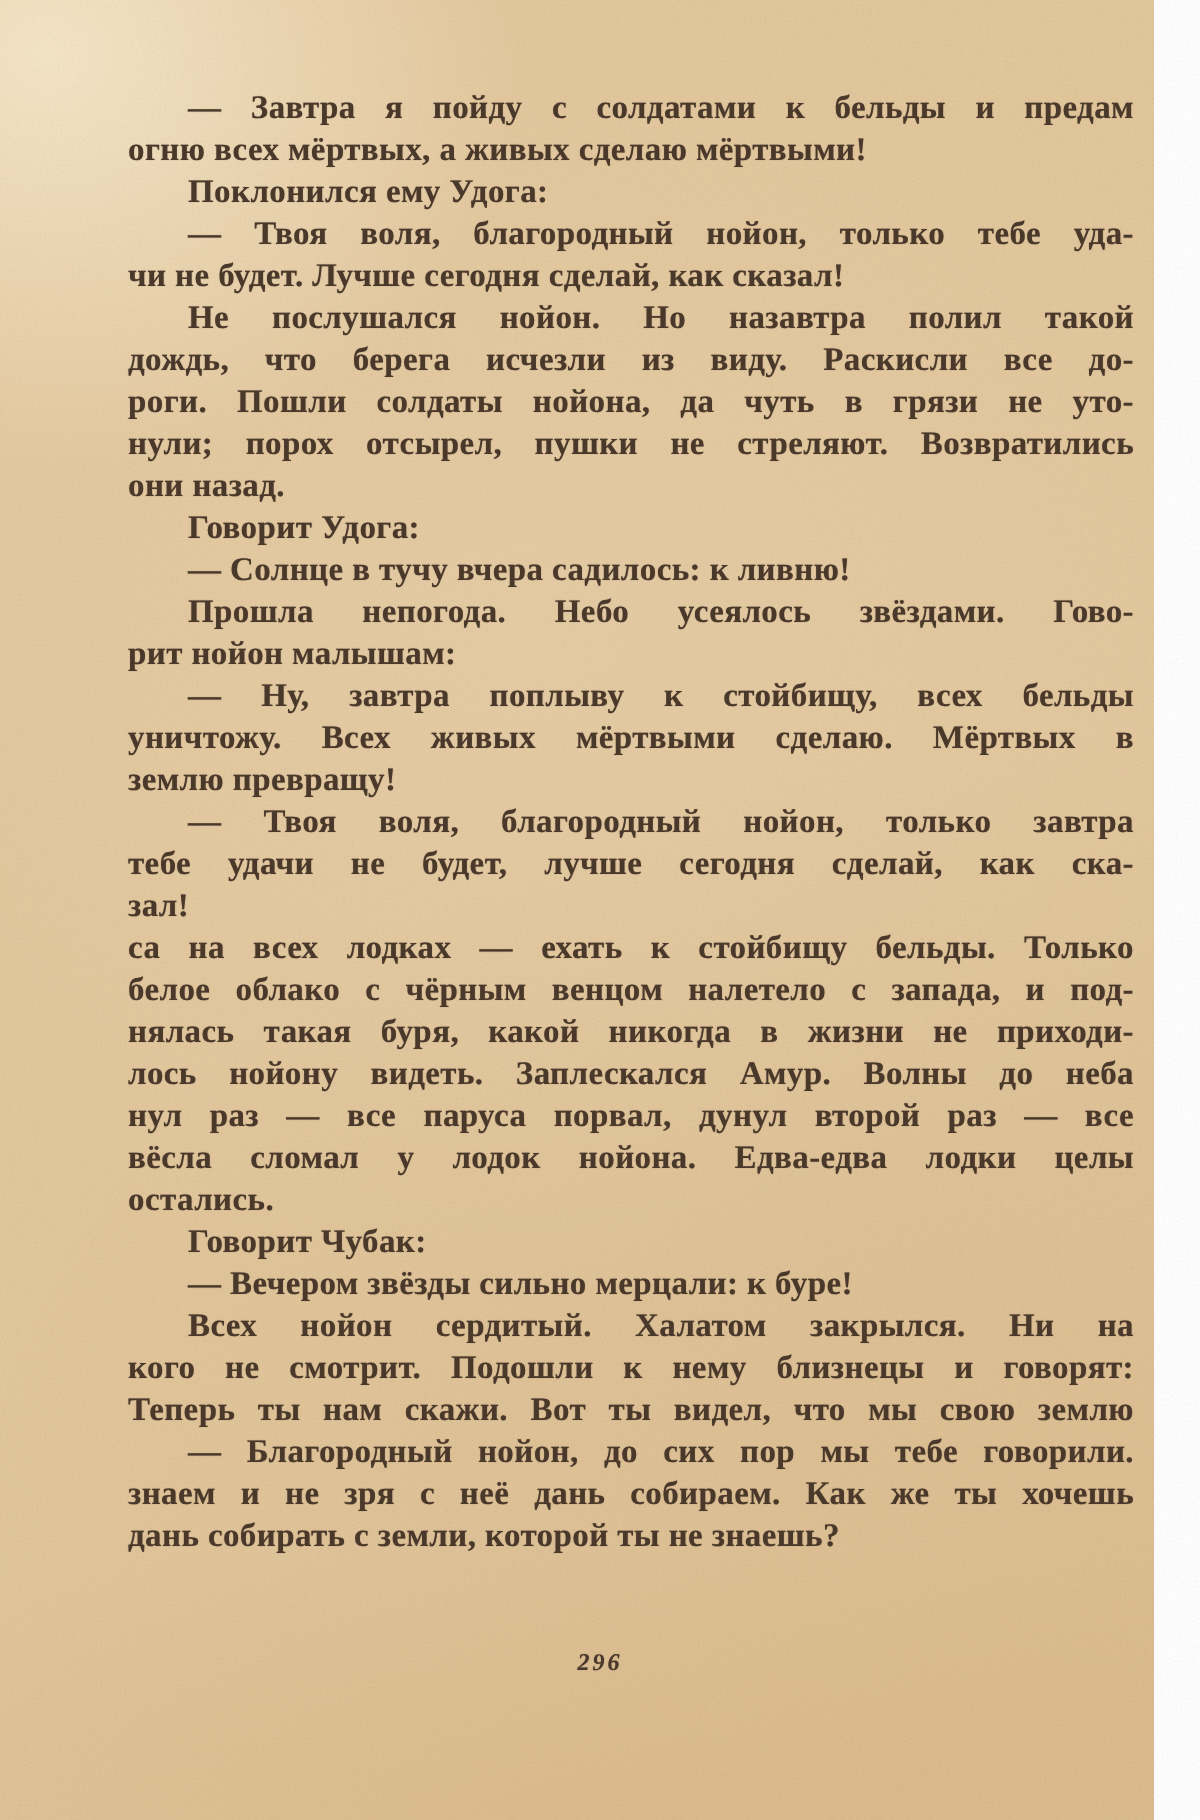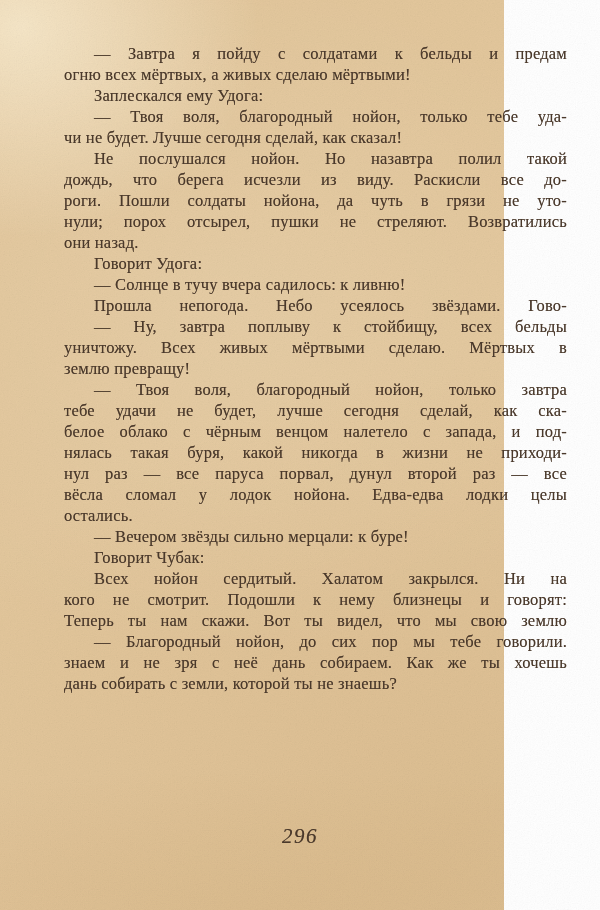--- a/index.html
+++ b/index.html
@@ -4,30 +4,31 @@
 <style>
   html, body {
     margin: 0;
     padding: 0;
     width: 600px;
     height: 910px;
     overflow: hidden;
   }
   .page {
     position: relative;
-    width: 504px;
+    width: 577px;
     height: 910px;
     background-color: #e3c79c;
     background-image:
       radial-gradient(ellipse 340px 300px at 4% 3%, rgba(255,246,222,0.65), rgba(255,246,222,0) 70%),
       radial-gradient(ellipse 520px 430px at 45% 35%, rgba(255,252,240,0.10), rgba(255,252,240,0) 80%),
       radial-gradient(ellipse 760px 560px at 98% 88%, rgba(186,143,88,0.16), rgba(186,143,88,0) 78%),
       radial-gradient(ellipse 900px 200px at 50% 100%, rgba(198,158,104,0.18), rgba(198,158,104,0) 70%);
     font-family: "Liberation Serif", "DejaVu Serif", serif;
     color: #4a392b;
+    font-weight: bold;
   }
   .grain {
     position: absolute;
     left: 0; top: 0;
     width: 600px; height: 910px;
     opacity: 0.10;
     mix-blend-mode: multiply;
     pointer-events: none;
   }
   .textblock {
@@ -48,64 +49,68 @@
     text-align: justify;
     text-align-last: justify;
   }
   .pagenum {
     position: absolute;
     top: 824px;
     left: 0;
     width: 600px;
     text-align: center;
     font-style: italic;
-    font-size: 21px;
+    font-size: 12px;
     letter-spacing: 1.5px;
     text-shadow: 0 0 0.5px rgba(74,57,43,0.55);
   }
 </style>
 </head>
 <body>
 
 <div class="page">
 
   <svg class="grain" width="600" height="910" xmlns="http://www.w3.org/2000/svg">
     <filter id="paperNoise">
       <feTurbulence type="fractalNoise" baseFrequency="0.85" numOctaves="2" seed="7"></feTurbulence>
       <feColorMatrix type="saturate" values="0"></feColorMatrix>
     </filter>
     <rect width="600" height="910" filter="url(#paperNoise)"></rect>
   </svg>
 
   <div class="textblock">
       <div class="line indent fill">— Завтра я пойду с солдатами к бельды и предам</div>
       <div class="line">огню всех мёртвых, а живых сделаю мёртвыми!</div>
-      <div class="line indent">Заплескался ему Удога:</div>
+      <div class="line indent">Поклонился ему Удога:</div>
       <div class="line indent fill">— Твоя воля, благородный нойон, только тебе уда-</div>
       <div class="line">чи не будет. Лучше сегодня сделай, как сказал!</div>
       <div class="line indent fill">Не послушался нойон. Но назавтра полил такой</div>
       <div class="line fill">дождь, что берега исчезли из виду. Раскисли все до-</div>
       <div class="line fill">роги. Пошли солдаты нойона, да чуть в грязи не уто-</div>
       <div class="line fill">нули; порох отсырел, пушки не стреляют. Возвратились</div>
       <div class="line">они назад.</div>
       <div class="line indent">Говорит Удога:</div>
       <div class="line indent">— Солнце в тучу вчера садилось: к ливню!</div>
       <div class="line indent fill">Прошла непогода. Небо усеялось звёздами. Гово-</div>
+      <div class="line">рит нойон малышам:</div>
       <div class="line indent fill">— Ну, завтра поплыву к стойбищу, всех бельды</div>
       <div class="line fill">уничтожу. Всех живых мёртвыми сделаю. Мёртвых в</div>
       <div class="line">землю превращу!</div>
       <div class="line indent fill">— Твоя воля, благородный нойон, только завтра</div>
       <div class="line fill">тебе удачи не будет, лучше сегодня сделай, как ска-</div>
+      <div class="line">зал!</div>
+      <div class="line fill">са на всех лодках — ехать к стойбищу бельды. Только</div>
       <div class="line fill">белое облако с чёрным венцом налетело с запада, и под-</div>
       <div class="line fill">нялась такая буря, какой никогда в жизни не приходи-</div>
+      <div class="line fill">лось нойону видеть. Заплескался Амур. Волны до неба</div>
       <div class="line fill">нул раз — все паруса порвал, дунул второй раз — все</div>
       <div class="line fill">вёсла сломал у лодок нойона. Едва-едва лодки целы</div>
       <div class="line">остались.</div>
+      <div class="line indent">Говорит Чубак:</div>
       <div class="line indent">— Вечером звёзды сильно мерцали: к буре!</div>
-      <div class="line indent">Говорит Чубак:</div>
       <div class="line indent fill">Всех нойон сердитый. Халатом закрылся. Ни на</div>
       <div class="line fill">кого не смотрит. Подошли к нему близнецы и говорят:</div>
       <div class="line fill">Теперь ты нам скажи. Вот ты видел, что мы свою землю</div>
       <div class="line indent fill">— Благородный нойон, до сих пор мы тебе говорили.</div>
       <div class="line fill">знаем и не зря с неё дань собираем. Как же ты хочешь</div>
       <div class="line">дань собирать с земли, которой ты не знаешь?</div>
     </div>
 
   <div class="pagenum">296</div>
 

